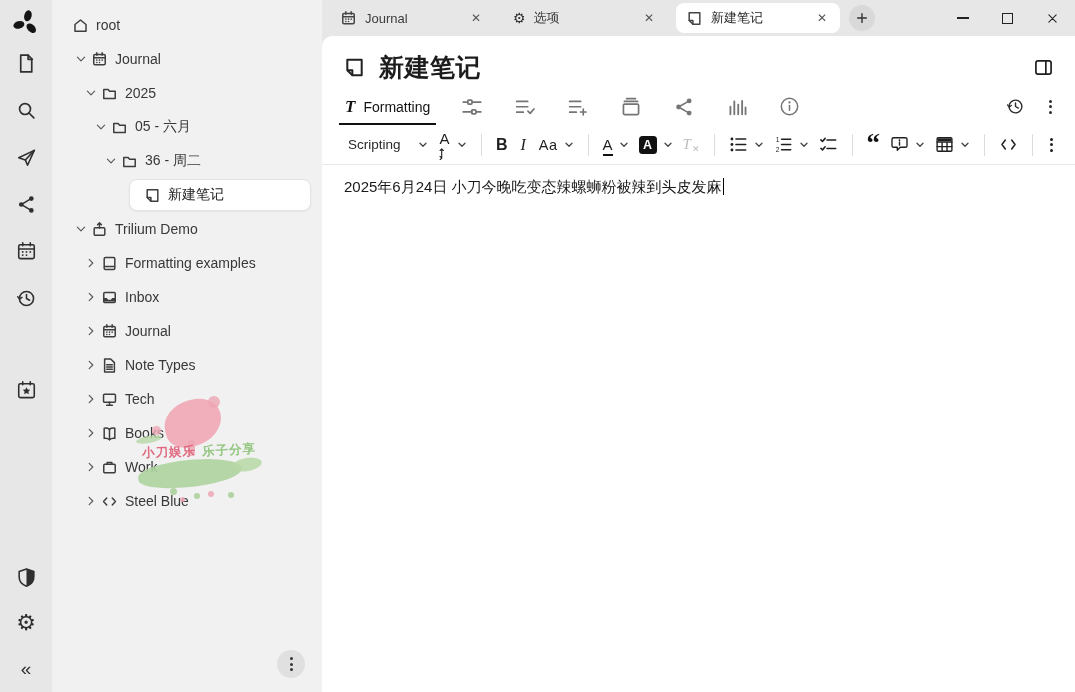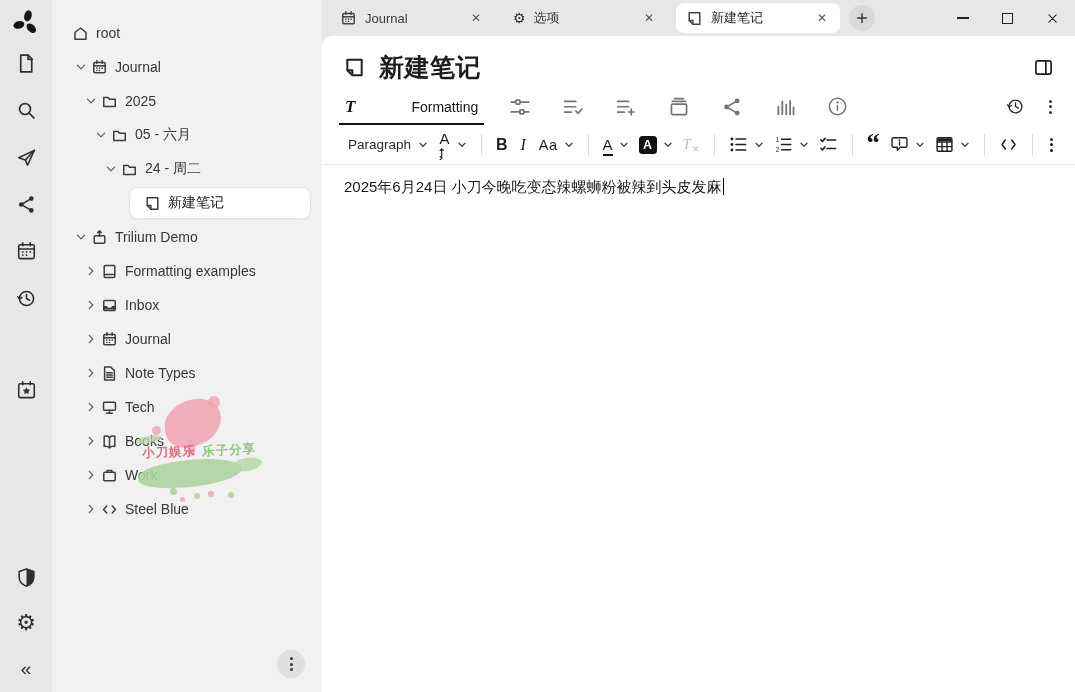--- a/index.html
+++ b/index.html
@@ -23,21 +23,21 @@
 
   
   .sidebar { width:270px; background:#f1f1f1; position:relative; flex-shrink:0; }
   .qsearch { position:relative; margin:8px 10px 0 8px; }
   .qsearch input { width:100%; height:30px; border:none; border-radius:8px; background:#e2e2e2;
     padding:0 32px 0 12px; font-size:13.5px; color:#333; outline:none;
     font-family:"Liberation Sans", sans-serif; }
   .qsearch input::placeholder { color:#5f5f5f; opacity:1; }
   .qsearch .sicon { position:absolute; right:9px; top:7px; color:#555; }
 
-  .tree { padding-top:16px; }
+  .tree { padding-top:8px; }
   .trow { height:34px; display:flex; align-items:center; font-size:14px; color:#383838; cursor:pointer; }
   .trow .exp { width:17px; height:17px; flex-shrink:0; display:flex; align-items:center;
     justify-content:center; color:#5c5c5c; }
   .trow .nicon { width:17px; height:17px; flex-shrink:0; margin:0 7px 0 2px; color:#3d3d3d; }
   .trow .nicon svg { display:block; width:17px; height:17px; }
   .trow .lbl { white-space:nowrap; }
   .trow .pill { display:flex; align-items:center; height:32px; flex:1; margin-right:11px; }
   .trow.selected .pill { background:#ffffff; border:1px solid #e3e3e3; border-radius:8px;
     box-shadow:0 1px 2px rgba(0,0,0,.05); padding-left:12px; }
   .trow.selected .lbl { color:#222; }
@@ -97,21 +97,21 @@
   .title-row .nicon { color:#222; margin-right:13px; display:flex; }
   .title-row h1 { font-size:25px; font-weight:600; color:#1c1c1c; letter-spacing:.5px; }
   .split-btn { margin-left:auto; border:none; background:transparent; color:#1f1f1f;
     cursor:pointer; display:flex; padding:2px; }
 
   .ribbon { display:flex; align-items:stretch; height:37px; padding:0 20px 0 21px; }
   .ribbon-tab { position:relative; display:flex; align-items:center; gap:8px; padding:0 2px;
     cursor:pointer; }
   .ribbon-tab .t-ic { font-family:"Liberation Serif", serif; font-style:italic; font-weight:bold;
     font-size:17px; color:#111; }
-  .ribbon-tab .rlabel { font-size:14px; color:#141414;margin-left:48px; }
+  .ribbon-tab .rlabel { font-size:14px; color:#141414; }
   .ribbon-tab.active::after { content:""; position:absolute; left:-4px; right:-4px; bottom:0;
     height:2.5px; background:#111; }
   .ribbon-btn { border:none; background:transparent; color:#757575; cursor:pointer;
     display:flex; align-items:center; margin-left:27px; padding:0 2px; }
   .ribbon-right { margin-left:auto; display:flex; align-items:center; gap:21px; }
   .ribbon-right button { border:none; background:transparent; color:#2d2d2d; cursor:pointer;
     display:flex; }
 
   .fmt-toolbar { display:flex; align-items:center; height:40px; padding:0 14px 0 21px;
     border-bottom:1px solid #e8e8e8; flex-shrink:0; }
@@ -318,21 +318,21 @@
             <svg width="12" height="12" viewBox="0 0 16 16" fill="none" stroke="currentColor" stroke-width="1.6" stroke-linecap="round" stroke-linejoin="round">
               <path d="M3.2 5.6 8 10.4 12.8 5.6"></path>
             </svg>
           </span>
        <span class="pill">
          <span class="nicon ic">
               <svg width="17" height="17" viewBox="0 0 16 16" fill="none" stroke="currentColor" stroke-width="1.4" stroke-linecap="round" stroke-linejoin="round">
                 <path d="M2.6 12.8V4.2h4.1l1.4 1.6h5.3v7z"></path>
               </svg>
             </span>
-         <span class="lbl">24 - 周二</span>
+         <span class="lbl">36 - 周二</span>
        </span>
      </div>
         <div class="trow selected" style="padding-left:60px">
        <span class="exp"></span>
        <span class="pill">
          <span class="nicon ic">
               <svg width="17" height="17" viewBox="0 0 16 16" fill="none" stroke="currentColor" stroke-width="1.4" stroke-linecap="round" stroke-linejoin="round">
                 <path d="M3 2.6h10v10.8H6.5L3 9.9z"></path>
                 <path d="M3 9.9h3.5v3.5"></path>
               </svg>
@@ -680,21 +680,21 @@
                   <i></i>
                   <i></i>
                 </span>
               </span>
             </button>
           </div>
         </div>
 
       <div class="fmt-toolbar" id="fmtToolbar">
           <button class="tb-btn tb-para">
-         <span>Paragraph</span>
+         <span>Scripting</span>
             <span class="chev">
               <svg width="10" height="10" viewBox="0 0 10 10" fill="none" stroke="currentColor" stroke-width="1.3" stroke-linecap="round" stroke-linejoin="round">
                 <path d="m2 3.2 3 3 3-3"></path>
               </svg>
             </span>
        </button>
           <button class="tb-btn">
          <span class="ic"><span class="fs-a">A</span><svg width="13" height="13" viewBox="0 0 14 14" fill="none" stroke="currentColor" stroke-width="1.2" stroke-linecap="round" stroke-linejoin="round">
                 <path d="M4 2v10M2.2 3.8 4 2l1.8 1.8M2.2 10.2 4 12l-1.8 1.8"></path>
               </svg></span>

